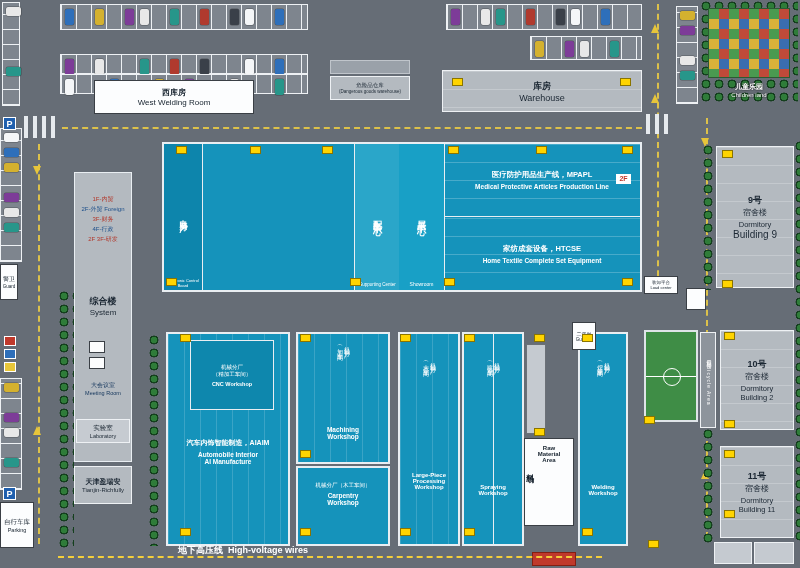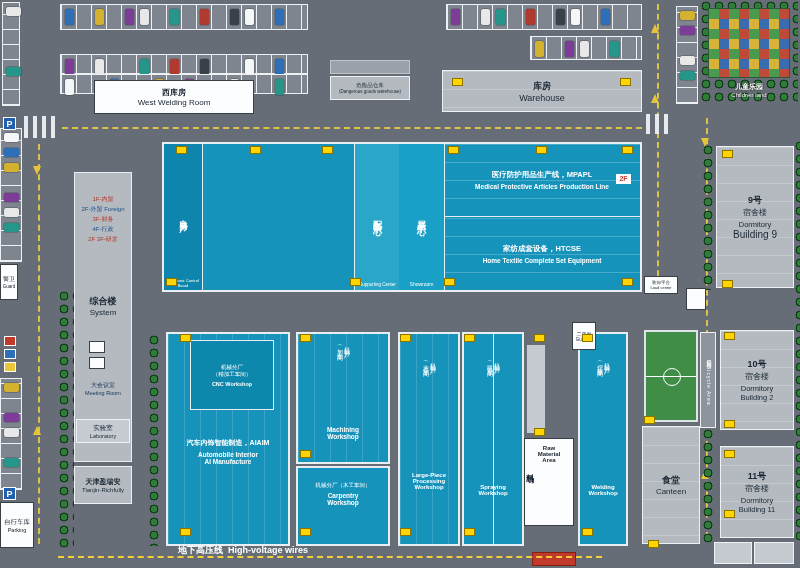--- a/index.html
+++ b/index.html
@@ -269,24 +269,20 @@
   <div class="abs" style="left:532px;top:552px;width:44px;height:14px;background:#c0392b;border:1px solid #841f12;box-sizing:border-box"></div>
   <div class="lightbox center" style="left:572px;top:322px;width:24px;height:28px">
     <div style="font-size:5px">二道岗</div>
     <div style="font-size:4.5px">Guard 2</div>
   </div>
 
   <div class="court" style="left:644px;top:330px;width:54px;height:92px">
     <div class="mid"></div>
     <div class="circle"></div>
   </div>
-  <div class="gray hstripe center" style="left:642px;top:426px;width:58px;height:118px">
-    <div class="b" style="font-size:9px">食堂</div>
-    <div style="font-size:8px">Canteen</div>
-  </div>
   <div class="lightbox center" style="left:644px;top:276px;width:34px;height:18px">
     <div style="font-size:4.5px">装卸平台</div>
     <div style="font-size:4px">Load center</div>
   </div>
   <div class="lightbox" style="left:686px;top:288px;width:20px;height:22px"></div>
   <div class="abs" style="left:700px;top:332px;width:16px;height:96px;background:#8d949c;border:1px solid #eef1f4;box-sizing:border-box;color:#fff">
     <div class="vcol">
         <div class="vzh" style="font-size:5px;letter-spacing:1px">
       <span>自行车棚</span>
       <span style="text-orientation:mixed">Bicycle Area</span>

